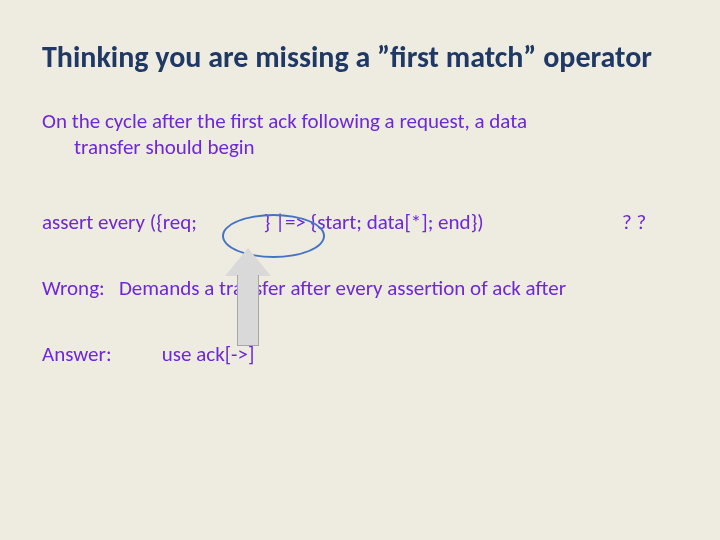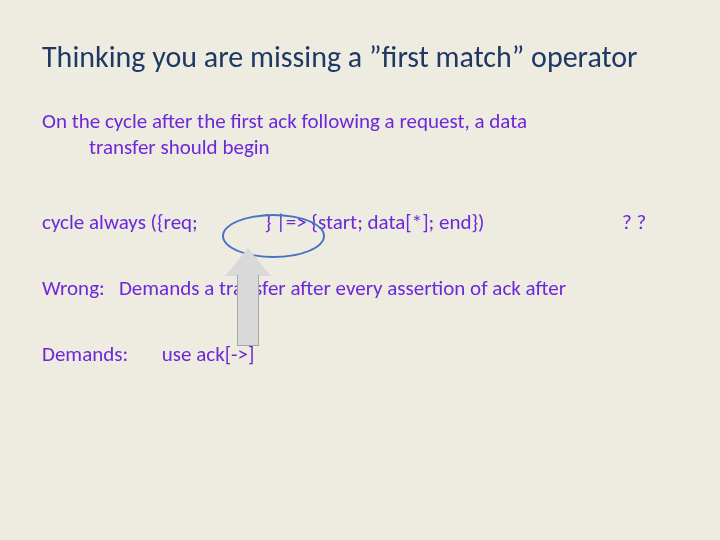--- a/index.html
+++ b/index.html
@@ -17,38 +17,38 @@
     width: 720px;
     height: 540px;
     box-sizing: border-box;
   }
   .title {
     position: absolute;
     top: 38px;
     left: 42px;
     right: 20px;
     font-size: 30px;
-    font-weight: 400;
+    font-weight: 700;
     color: #1f3864;
     letter-spacing: 0px;
   }
   .body {
     position: absolute;
     top: 108px;
     left: 42px;
     right: 40px;
     font-size: 21px;
     line-height: 1.25;
     color: #6d28d9;
   }
   .para {
     margin-bottom: 26px;
   }
   .indent {
-    margin-left: 47px;
+    margin-left: 32px;
   }
   .assert-line {
     position: relative;
     margin-top: 48px;
     margin-bottom: 40px;
     font-size: 21px;
   }
   .qq {
     position: absolute;
     left: 580px;
@@ -94,31 +94,31 @@
   <div class="title">Thinking you are missing a ”first match” operator</div>
 
   <div class="body">
 
     <div class="para">
       <span>On the cycle after the first ack following a request, a data</span><br>
       <span class="indent">transfer should begin</span>
     </div>
 
     <div class="assert-line">
-      <span>cycle always  ({req; </span><span style="visibility:hidden">[*]; ack</span><span>} |=&gt; {start; data[*];  end})</span>
+      <span>assert every  ({req; </span><span style="visibility:hidden">[*]; ack</span><span>} |=&gt; {start; data[*];  end})</span>
       <span class="qq">? ?</span>
     </div>
 
     <div class="para">
       <span>Wrong:</span>&nbsp;&nbsp;
       <span>Demands  a transfer after every assertion of ack after</span><br>
     </div>
 
     <div class="answer-line">
-      <span class="answer-label">Demands:</span>
+      <span class="answer-label">Answer:</span>
       <span>use     ack[-&gt;]</span>
     </div>
 
   </div>
 
   <div class="oval" style="left:222px; top:214px; width:103px; height:44px;"></div>
 
   <div class="arrow" style="left:225px; top:248px; width:46px; height:98px;">
 
     <div class="head" style="left:0px; top:0; border-left:23px solid transparent; border-right:23px solid transparent; border-bottom:28px solid #d9d9d9;"></div>

